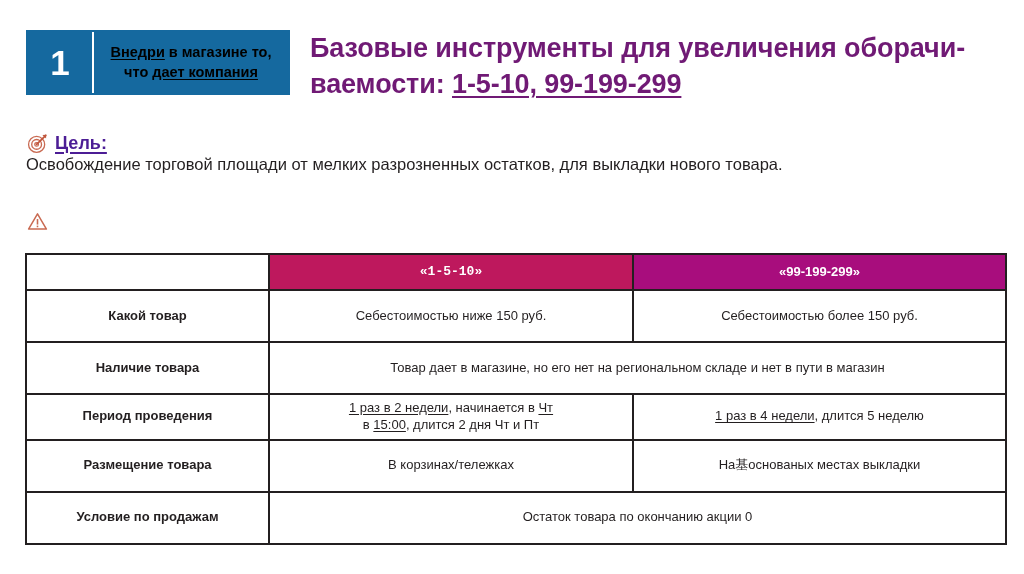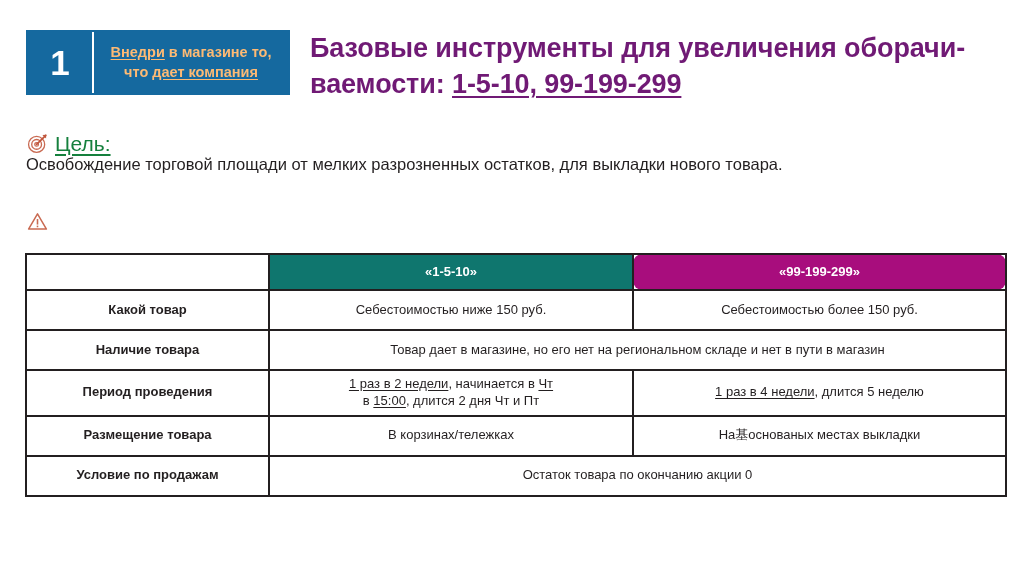--- a/index.html
+++ b/index.html
@@ -54,21 +54,21 @@
   }
   .badge-text-cell {
     flex: 1;
     display: flex;
     align-items: center;
     justify-content: center;
     padding: 0 8px;
     box-sizing: border-box;
   }
   .badge-text {
-    color: #fdba74;
+    color: #000000;
     font-size: 14.5px;
     font-weight: bold;
     line-height: 1.32;
     text-align: center;
   }
   .u { text-decoration: underline; text-underline-offset: 2px; }
 
   .slide-title {
     position: absolute;
     left: 310px;
@@ -86,23 +86,23 @@
   .section {
     position: absolute;
     left: 26px;
   }
   .section-head {
     display: flex;
     align-items: center;
     gap: 7px;
   }
   .section-head .heading {
-    color: #15803d;
-    font-size: 21px;
-    font-weight: normal;
+    color: #4c1d95;
+    font-size: 18px;
+    font-weight: bold;
     text-decoration: underline;
     text-underline-offset: 3px;
     text-decoration-thickness: 2px;
     line-height: 1;
   }
   .icon-wrap {
     width: 22px;
     height: 22px;
     display: inline-flex;
     align-items: center;
@@ -154,25 +154,25 @@
   td.hdr-blank {
     border: 2px solid #231f20;
     background: #ffffff;
   }
   td.hdr-a, td.hdr-b {
     color: #ffffff;
     font-size: 17px;
     font-weight: bold;
     height: 36px;
   }
-  td.hdr-a { background: #0f766e; }
-  td.hdr-b { background: #a80d7d; border-radius: 9px; }
+  td.hdr-a { background: #be185d; font-family: Liberation Mono, monospace; }
+  td.hdr-b { background: #a80d7d; }
 
   tr.r-head td { height: 36px; }
-  tr.r-1 td, tr.r-2 td, tr.r-5 td, tr.r-6 td { height: 40px; }
+  tr.r-1 td, tr.r-2 td, tr.r-5 td, tr.r-6 td { height: 52px; }
   tr.r-3 td, tr.r-4 td { height: 43px; }
 
   .cell-2line { line-height: 1.45; }
 </style>
 </head>
 <body>
 
 <div class="header">
 
   <div class="badge">

